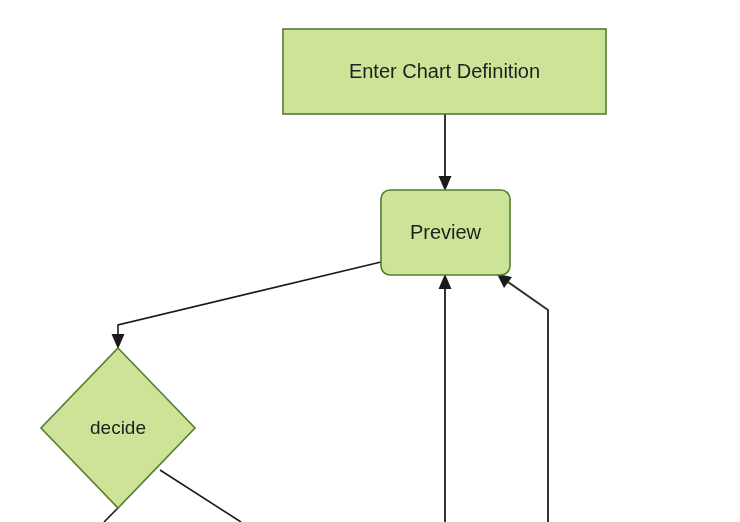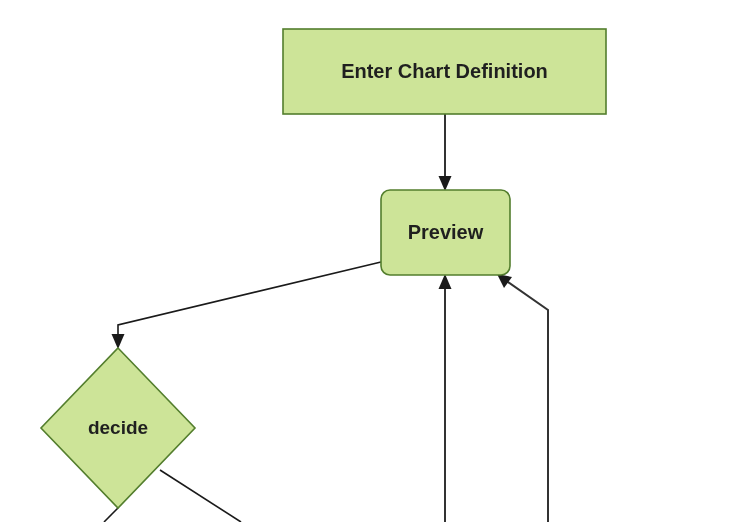--- a/index.html
+++ b/index.html
@@ -10,21 +10,20 @@
   }
   body {
     font-family: "Liberation Sans", sans-serif;
   }
   #diagram-canvas {
     position: relative;
     width: 740px;
     height: 522px;
     background: #ffffff;
     overflow: hidden;
-    font-weight: bold;
   }
   #flow-svg {
     position: absolute;
     left: 0;
     top: 0;
     width: 740px;
     height: 522px;
   }
   .node-shape {
     fill: #cde498;

